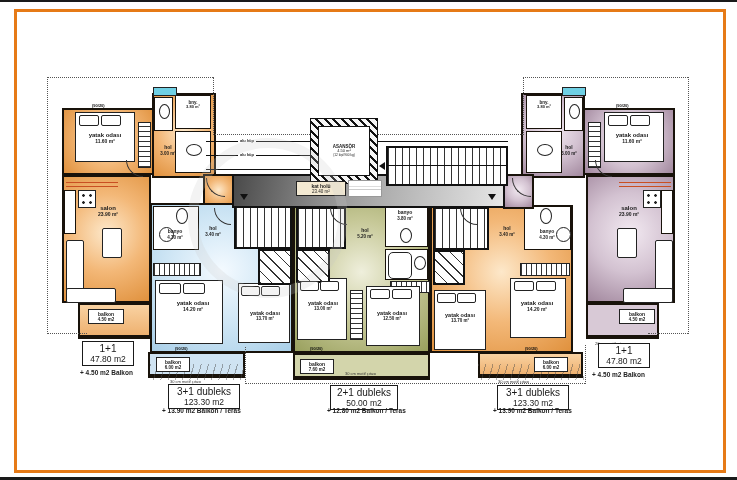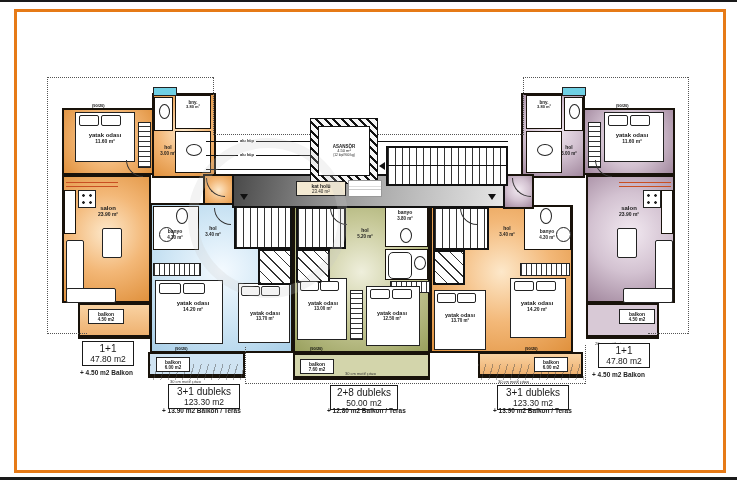--- a/index.html
+++ b/index.html
@@ -349,21 +349,21 @@
   </div>
   <div class="subnote" style="left:80px;top:369px">+ 4.50 m2 Balkon</div>
 
   <div class="typebox" style="left:168px;top:384px;width:64px">
     <span class="t1">3+1 dubleks</span>
     <span class="t2">123.30 m2</span>
   </div>
   <div class="subnote" style="left:162px;top:407px">+ 13.90 m2 Balkon / Teras</div>
 
   <div class="typebox" style="left:330px;top:385px;width:60px">
-    <span class="t1">2+8 dubleks</span>
+    <span class="t1">2+1 dubleks</span>
     <span class="t2">50.00 m2</span>
   </div>
   <div class="subnote" style="left:327px;top:407px">+ 12.80 m2 Balkon / Teras</div>
 
   <div class="typebox" style="left:497px;top:385px;width:64px">
     <span class="t1">3+1 dubleks</span>
     <span class="t2">123.30 m2</span>
   </div>
   <div class="subnote" style="left:493px;top:407px">+ 13.90 m2 Balkon / Teras</div>
 

